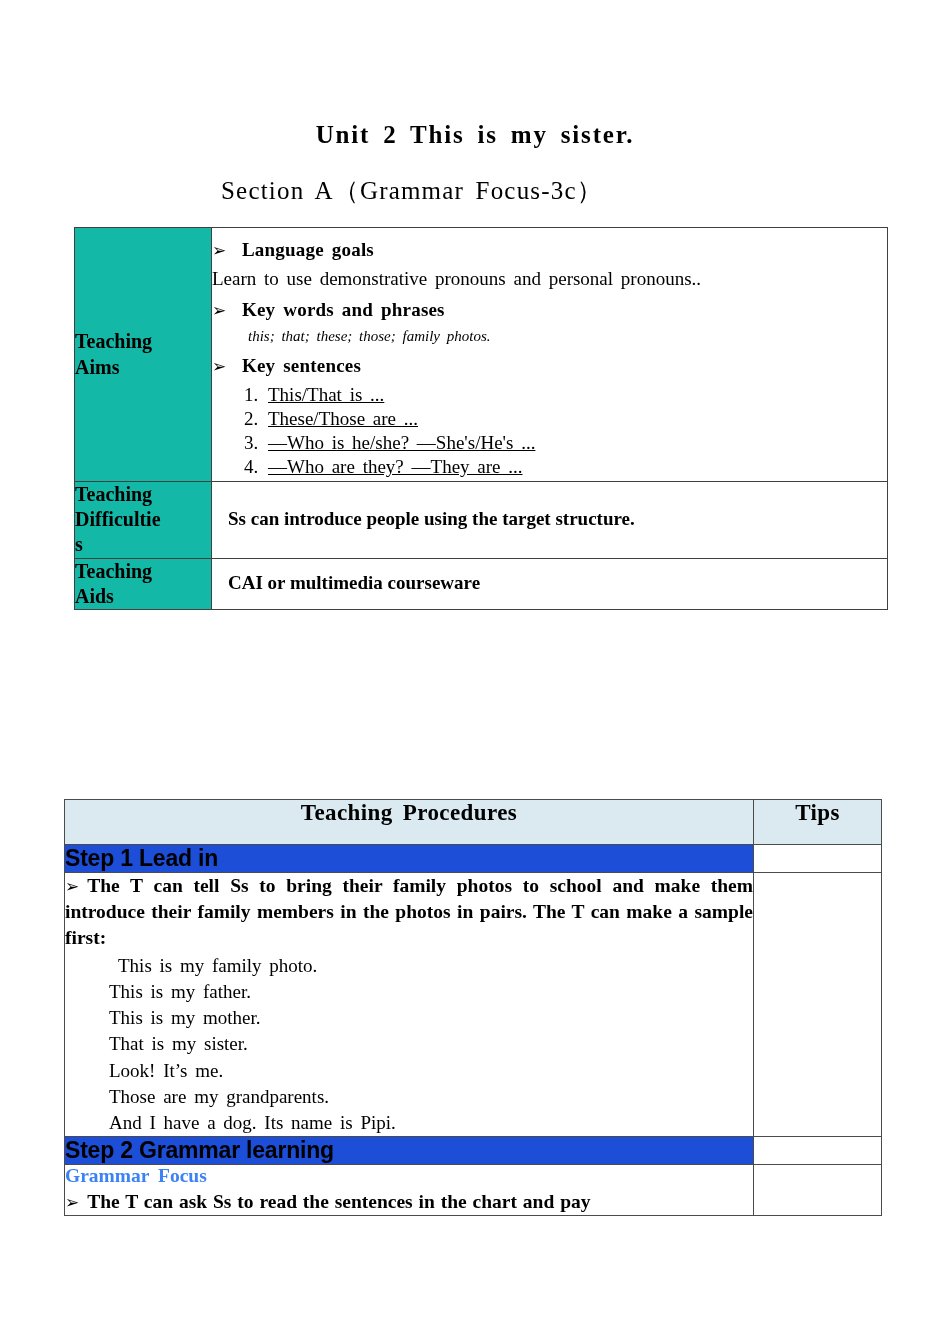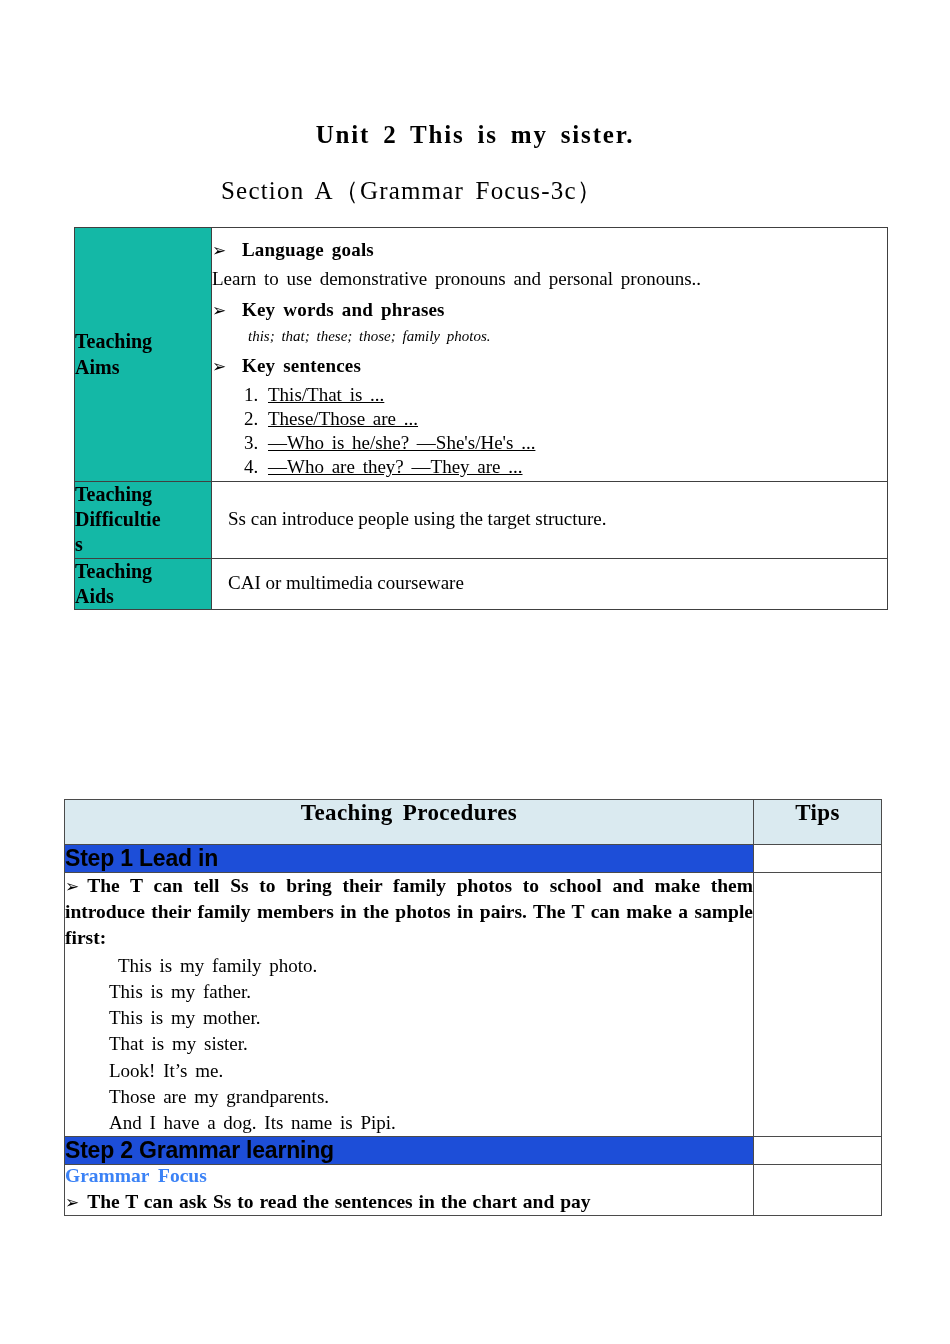--- a/index.html
+++ b/index.html
@@ -74,20 +74,21 @@
     display: block;
   }
   .t1-body {
     padding: 10px 14px 10px 16px;
     font-size: 19px;
     line-height: 1.0;
   }
   .t1-body.single {
     padding: 6px 6px 6px 16px;
     line-height: 1.2;
+    font-weight: bold;
   }
 
   .bullet-line {
     display: block;
     font-weight: bold;
     font-size: 19px;
     margin: 12px 0 10px 0;
     word-spacing: 3px;
     letter-spacing: 0.2px;
   }

